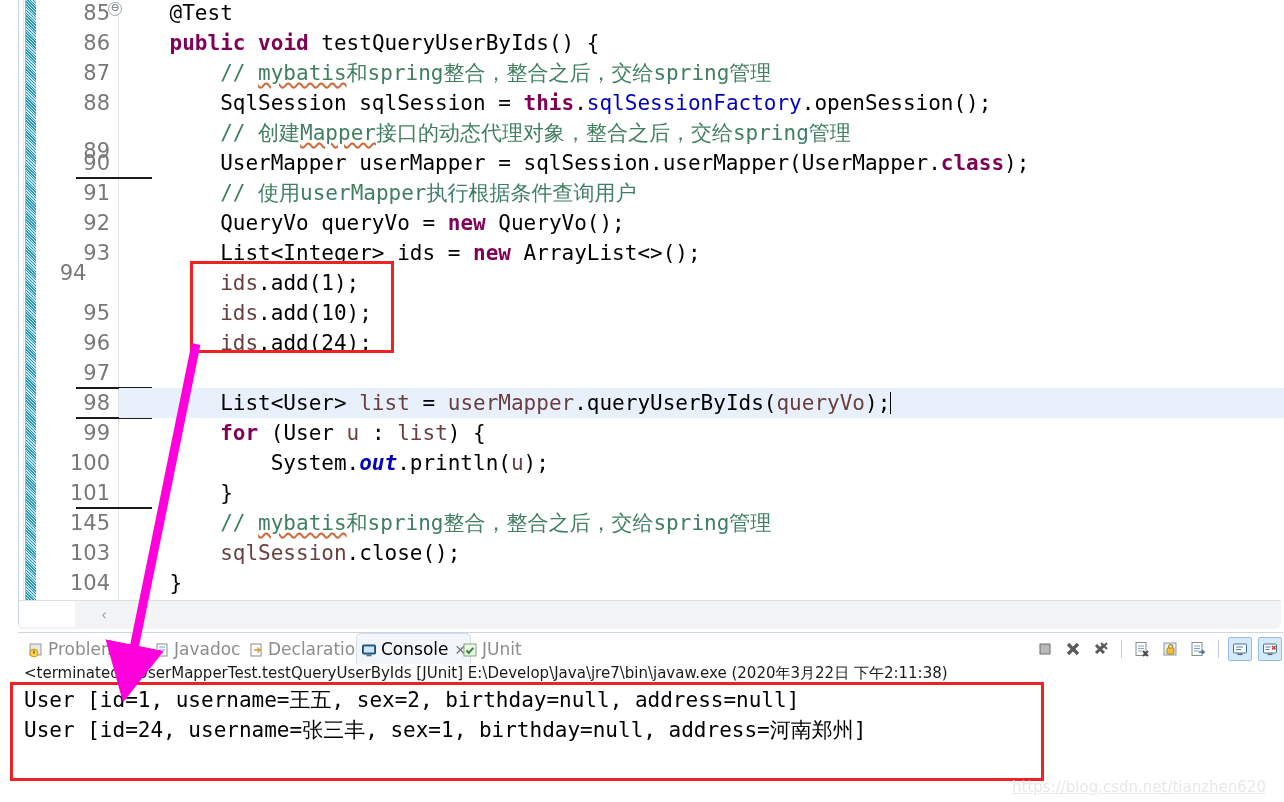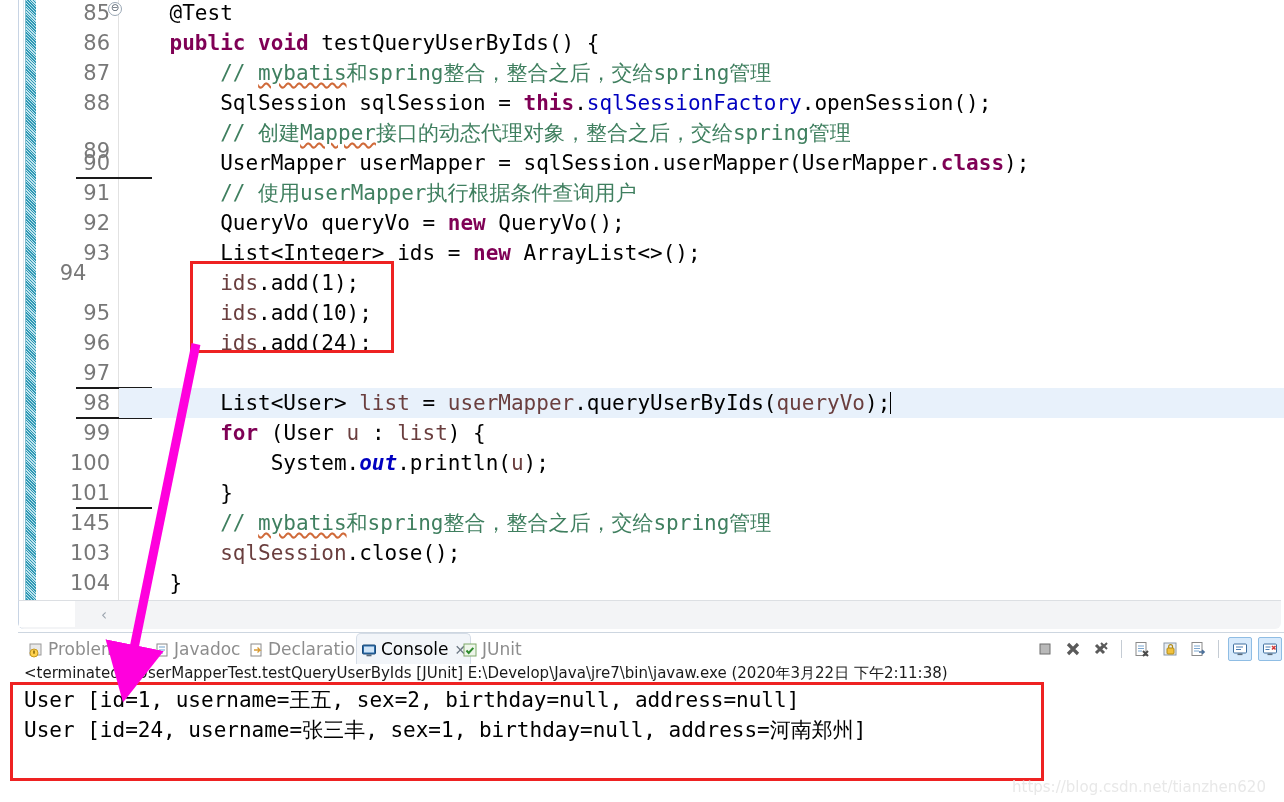--- a/index.html
+++ b/index.html
@@ -276,20 +276,21 @@
   }
 
   #watermark {
     position: absolute;
     left: 1012px;
     top: 778px;
     font-family: "DejaVu Sans", sans-serif;
     font-size: 15px;
     color: #e8e8e8;
     white-space: nowrap;
+    text-decoration: underline;
   }
 </style>
 </head>
 <body>
 
 <div id="editor">
   <div class="editor-frame-left"></div>
   <div id="change-bar"></div>
   <div id="gutter">
       <div class="ln" style="top: -2px;">85<span class="fold">⊖</span></div>

